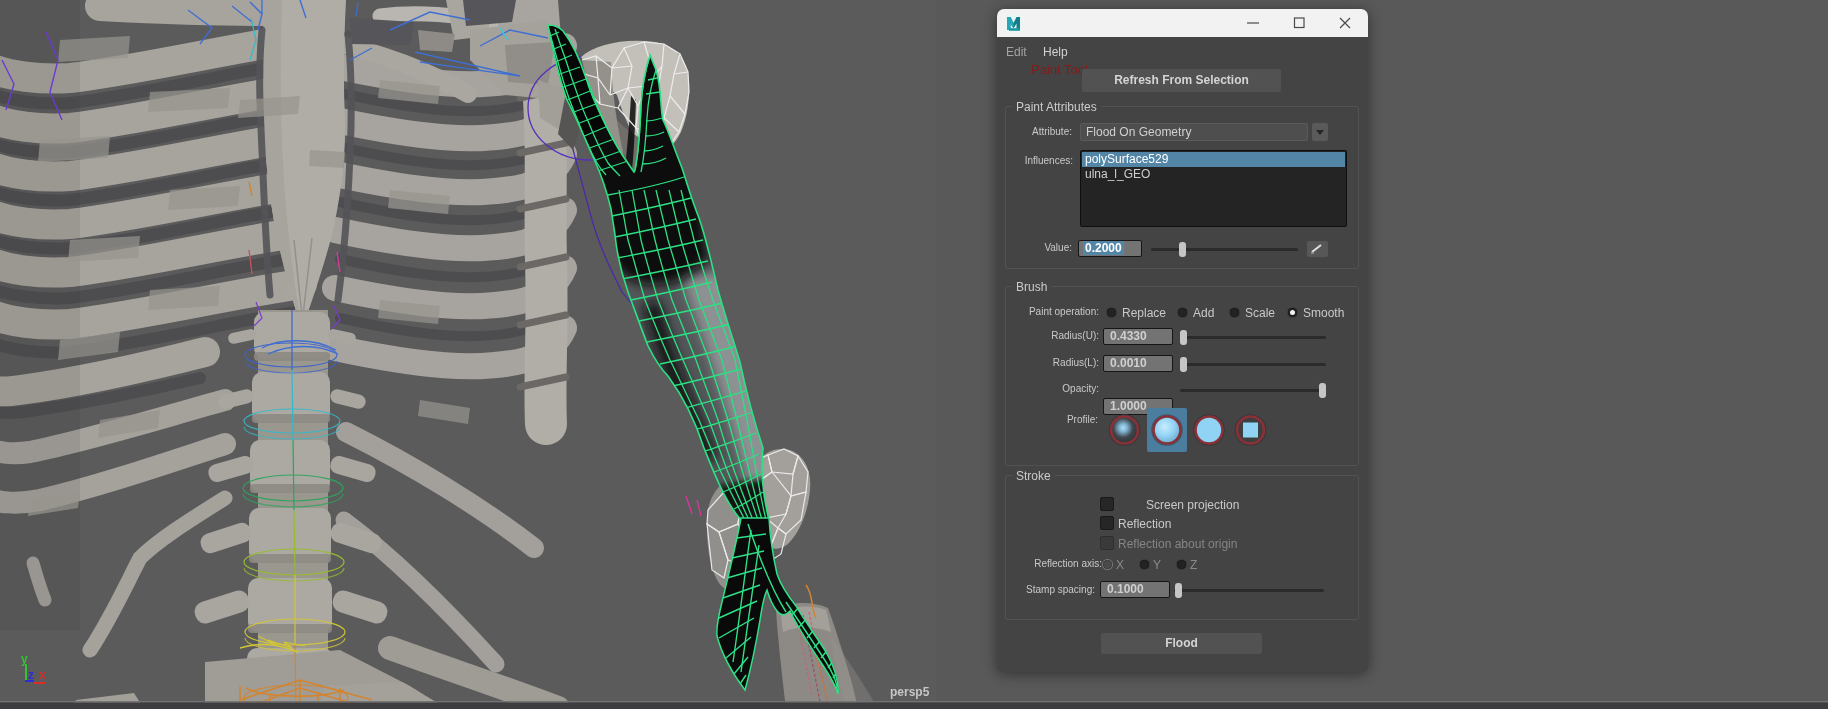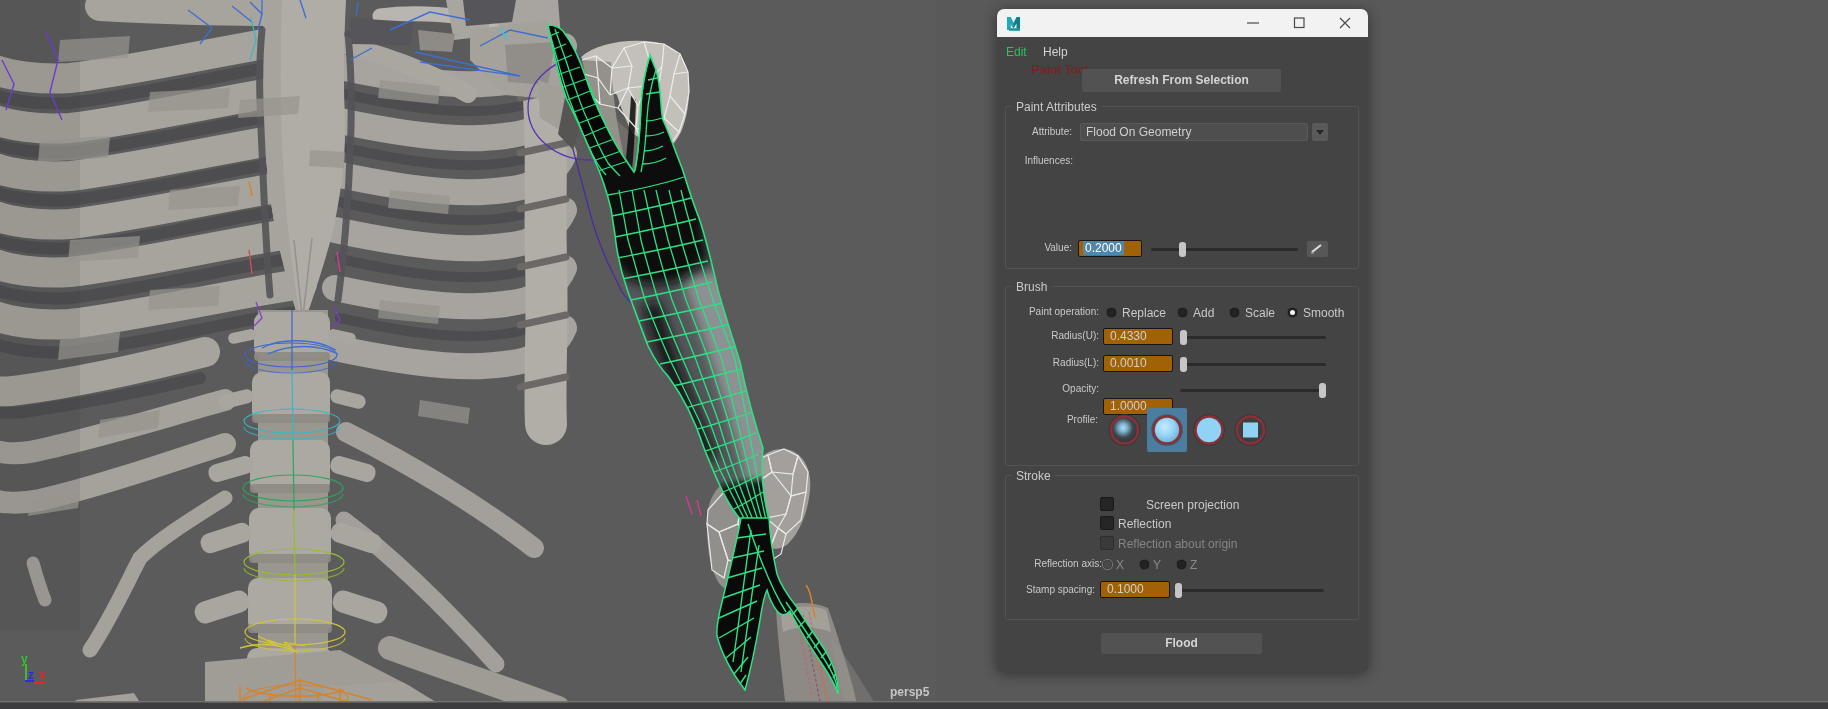--- a/index.html
+++ b/index.html
@@ -7,21 +7,21 @@
   .abs{position:absolute;}
   
   #win{position:absolute;left:997px;top:9px;width:371px;height:663px;background:#444445;border-radius:7px;box-shadow:0 2px 14px rgba(0,0,0,0.45);}
   #titlebar{position:absolute;left:0;top:0;width:100%;height:28px;background:#f2f2f2;border-radius:7px 7px 0 0;}
   #title{position:absolute;left:34px;top:7px;font-size:13px;color:#7f1d1d;margin-top:46px;}
   .lbl{position:absolute;font-size:12px;color:#c9c9c9;white-space:nowrap;}
   .rlbl{position:absolute;font-size:10px;color:#c9c9c9;white-space:nowrap;text-align:right;}
   .btn{position:absolute;background:#525252;border-radius:2px;color:#d4d4d4;font-size:12px;font-weight:bold;text-align:center;}
   .grp{position:absolute;border:1px solid #525252;border-radius:2px;}
   .grplbl{position:absolute;font-size:12px;color:#cbcbcb;background:#444445;padding:0 4px;}
-  .field{position:absolute;background:#a16207;border:1px solid #161616;border-radius:2px;font-size:12px;color:#cfcfcf;line-height:15px;padding-left:6px;}
+  .field{position:absolute;background:#737373;border:1px solid #161616;border-radius:2px;font-size:12px;color:#cfcfcf;line-height:15px;padding-left:6px;font-weight:bold;}
   .groove{position:absolute;height:3px;background:#2b2b2b;border-radius:2px;}
   .handle{position:absolute;width:7px;height:15px;background:#c6c6c6;border-radius:3px;}
   .radio{position:absolute;width:9px;height:9px;border-radius:50%;background:#232323;box-shadow:inset 0 0 1px #000, 0 0 0 1px #3a3a3a;}
   .radio.sel::after{content:"";position:absolute;left:2px;top:2px;width:5px;height:5px;border-radius:50%;background:#f2f2f2;}
   .check{position:absolute;width:12px;height:12px;background:#262626;border:1px solid #191919;border-radius:2px;}
 </style>
 </head>
 <body>
 
 <svg id="scene" class="abs" style="left:0;top:0" width="1828" height="709" viewBox="0 0 1828 709">
@@ -438,39 +438,43 @@
     </svg>
     <span id="title">Paint Tool</span>
 
     <svg class="abs" style="left:240px;top:0" width="131" height="28" viewBox="0 0 131 28">
       <path d="M10,14 L22,14" stroke="#4a4a4a" stroke-width="1.2"></path>
       <rect x="57.5" y="9" width="9.5" height="9.5" fill="none" stroke="#4a4a4a" stroke-width="1.2"></rect>
       <path d="M103,9 L113,19 M113,9 L103,19" stroke="#4a4a4a" stroke-width="1.2"></path>
     </svg>
   </div>
 
-  <span class="lbl" style="left:9px;top:36px;color:#22c55e">Edit</span>
+  <span class="lbl" style="left:9px;top:36px;color:#a3a3a3">Edit</span>
   <span class="lbl" style="left:46px;top:36px;color:#d2d2d2">Help</span>
 
   <div class="btn" style="left:85px;top:60px;width:199px;height:23px;line-height:23px;">Refresh From Selection</div>
 
   <div class="grp" style="left:8px;top:97px;width:352px;height:161px;"></div>
   <span class="grplbl" style="left:15px;top:91px;">Paint Attributes</span>
 
   <span class="rlbl" style="left:0px;top:117px;width:75px;">Attribute:</span>
   <div class="abs" style="left:83px;top:114px;width:228px;height:18px;background:#4e4e4e;border:1px solid #5a5a5a;border-radius:2px;box-sizing:border-box;">
     <span style="position:absolute;left:5px;top:1px;font-size:12px;color:#d0d0d0;">Flood On Geometry</span>
   </div>
   <div class="abs" style="left:315px;top:114px;width:16px;height:18px;background:#5a5a5a;border-radius:2px;">
     <svg width="16" height="18">
         <path d="M4,7 L12,7 L8,12 Z" fill="#262626"></path>
       </svg>
   </div>
 
   <span class="rlbl" style="left:0px;top:146px;width:76px;">Influences:</span>
+  <div class="abs" style="left:83px;top:141px;width:267px;height:77px;background:#242424;border:1px solid #0f0f0f;border-radius:2px;box-sizing:border-box;">
+    <div style="position:absolute;left:1px;top:1px;right:1px;height:15px;background:#5285a6;color:#fff;font-size:12px;line-height:15px;padding-left:3px;">polySurface529</div>
+    <div style="position:absolute;left:1px;top:16px;right:1px;height:15px;color:#cfcfcf;font-size:12px;line-height:15px;padding-left:3px;">ulna_l_GEO</div>
+  </div>
 
   <span class="rlbl" style="left:0px;top:233px;width:75px;">Value:</span>
   <div class="field" style="left:81px;top:231px;width:62px;height:15px;line-height:15px;padding-left:0;">
     <span style="background:#5285a6;color:#fff;margin-left:4px;padding:0 2px;">0.2000</span>
   </div>
   <div class="groove" style="left:154px;top:239px;width:147px;"></div>
   <div class="handle" style="left:182px;top:233px;"></div>
   <div class="abs" style="left:310px;top:232px;width:21px;height:16px;background:#575757;border-radius:2px;">
     <svg width="21" height="16">
         <path d="M5,11 L14,4" stroke="#e0e0e0" stroke-width="2"></path>

